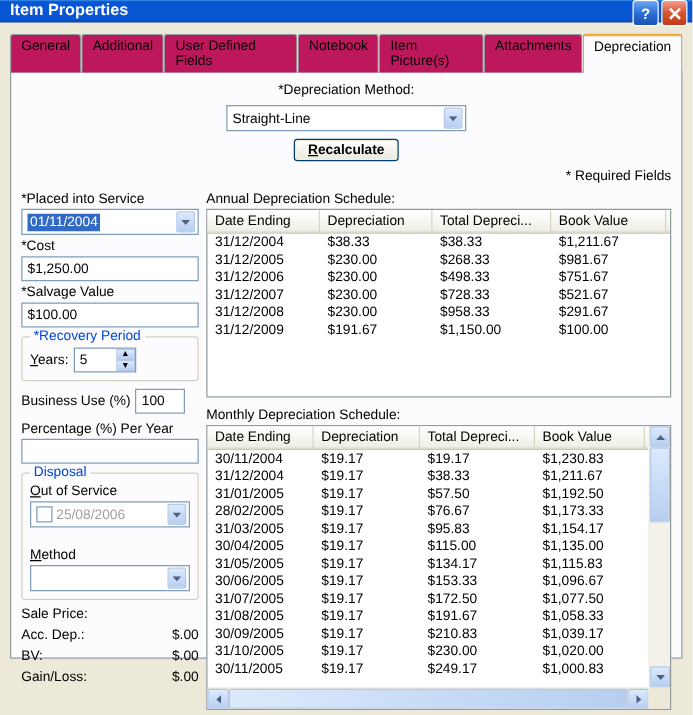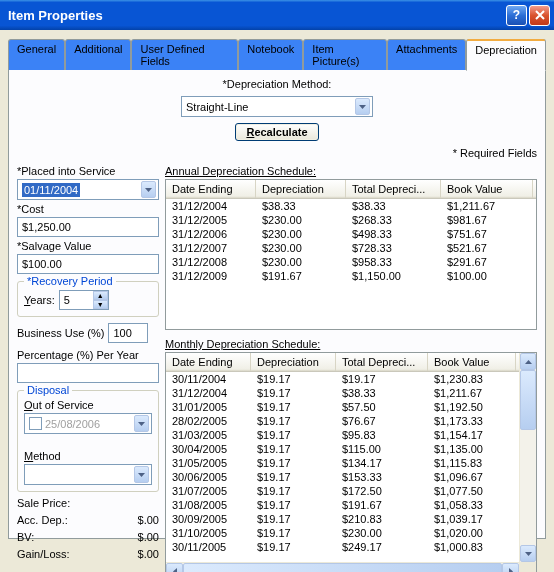--- a/index.html
+++ b/index.html
@@ -1,24 +1,24 @@
 <!DOCTYPE html>
 <html><head>
 <meta charset="utf-8">
 <style>
   * { box-sizing: border-box; font-family: Tahoma, sans-serif; font-size: 11px; margin: 0; padding: 0; }
   body { background: #ece9d8; width: 554px; height: 572px; overflow: hidden; }
-  .titlebar { height: 30px; background: linear-gradient(to bottom, #3c92e6 0%, #0855d4 8%, #0855d4 85%, #0342a9 100%); display: flex; align-items: center; padding: 0 4px 0 8px; color: #fff; }
+  .titlebar { height: 18px; background: linear-gradient(to bottom, #3c92e6 0%, #0855d4 8%, #0855d4 85%, #0342a9 100%); display: flex; padding: 0 4px 0 8px; color: #fff; }
   .titlebar-title { font-weight: bold; font-size: 13px; flex: 1; }
   .titlebar-btns { display: flex; gap: 2px; }
   .tbtn { width: 21px; height: 21px; background: linear-gradient(to bottom, #f39b8b, #d9532e 50%, #c23919); border: 1px solid #fff; border-radius: 3px; display: flex; align-items: center; justify-content: center; color: #fff; font-weight: bold; font-size: 12px; }
   .tbtn.help { background: linear-gradient(to bottom, #6fa8f2, #2c6fd6 50%, #1a50b4); }
   .client { padding: 8px 8px 4px 8px; }
   .tabs { display: flex; position: relative; top: 1px; z-index: 2; }
-  .tab { padding: 3px 8px 3px 8px; background: #3b82f6; border: 1px solid #919b9c; border-bottom: none; border-radius: 3px 3px 0 0; margin-right: 0px; color: #000; position: relative; }
+  .tab { padding: 3px 8px 3px 8px; background: #be185d; border: 1px solid #919b9c; border-bottom: none; border-radius: 3px 3px 0 0; margin-right: 0px; color: #000; position: relative; }
   .tab:not(.active) { border-top: 1px solid #919b9c; }
   .tab.active { background: #fcfcfe; border-bottom: 1px solid #fcfcfe; margin-bottom: -1px; padding-top: 4px; padding-bottom: 4px; z-index: 3; }
   .tab.active::before { content:""; position:absolute; left:0; right:0; top:-1px; height:2px; background:#f2ac41; border-radius:2px 2px 0 0; }
   .panel { border: 1px solid #919b9c; background: #fcfcfe; padding: 8px; height: 470px; position: relative; }
   .row1 { display: flex; align-items: center; gap: 6px; margin-bottom: 6px; flex-direction: column; }
   .lbl { color: #000; }
   .select { border: 1px solid #7f9db9; background: #fff; height: 21px; display: flex; align-items: center; padding: 0 2px 0 4px; }
   .select .sel-arrow { margin-left: auto; width: 15px; height: 17px; background: linear-gradient(to bottom, #dbeafd, #b6cef0); border: 1px solid #b4c7e6; border-radius: 2px; display: flex; align-items: center; justify-content: center; }
   .sel-arrow svg { display:block; }
   .btn { border: 1px solid #003c74; background: linear-gradient(to bottom, #fff, #eae7da); padding: 2px 10px; border-radius: 3px; box-shadow: inset 0 0 0 1px #f1efe2; font-weight: bold; }
@@ -30,21 +30,21 @@
   .input { border: 1px solid #7f9db9; background: #fff; height: 20px; padding: 2px 4px; display: flex; align-items: center; }
   .group { border: 1px solid #d0d0bf; border-radius: 3px; padding: 8px 6px 6px 6px; margin-top: 4px; position: relative; background: transparent; }
   .group-title { position: absolute; top: -7px; left: 6px; background: #fcfcfe; padding: 0 3px; color: #0046d5; }
   .spin-row { display: flex; align-items: center; gap: 4px; }
   .spin { border: 1px solid #7f9db9; background: #fff; height: 20px; width: 50px; display: flex; align-items: center; padding: 0 0 0 4px; }
   .spin-btns { margin-left: auto; display: flex; flex-direction: column; }
   .spin-btns div { width: 15px; height: 9px; background: linear-gradient(to bottom, #dbeafd, #b6cef0); border: 1px solid #b4c7e6; display: flex; align-items: center; justify-content: center; font-size: 7px; line-height: 1; }
   .inline-row { display: flex; align-items: center; gap: 4px; margin-top: 3px; }
   .inline-row .input.small { width: 40px; }
   .kv { display: flex; justify-content: space-between; margin-top: 2px; }
-  .listhdr { color: #000; margin-bottom: 2px; text-decoration: underline; }
+  .listhdr { color: #000; margin-bottom: 2px; }
   .grid { border: 1px solid #919b9c; background: #fff; }
   .grid-head { display: flex; background: linear-gradient(to bottom, #fff, #f0efe6 90%, #d8d5c5); border-bottom: 1px solid #cac8bb; }
   .grid-head .gh { padding: 3px 6px; border-right: 1px solid #d8d5c5; overflow: hidden; white-space: nowrap; text-overflow: ellipsis; }
   .grid-body { overflow: hidden; }
   .gr { display: flex; }
   .gr .gc { padding: 1px 6px; color: #000; white-space: nowrap; overflow: hidden; }
   .annual .gh:nth-child(1), .annual .gc:nth-child(1) { width: 90px; }
   .annual .gh:nth-child(2), .annual .gc:nth-child(2) { width: 90px; }
   .annual .gh:nth-child(3), .annual .gc:nth-child(3) { width: 95px; }
   .annual .gh:nth-child(4), .annual .gc:nth-child(4) { width: 92px; }

